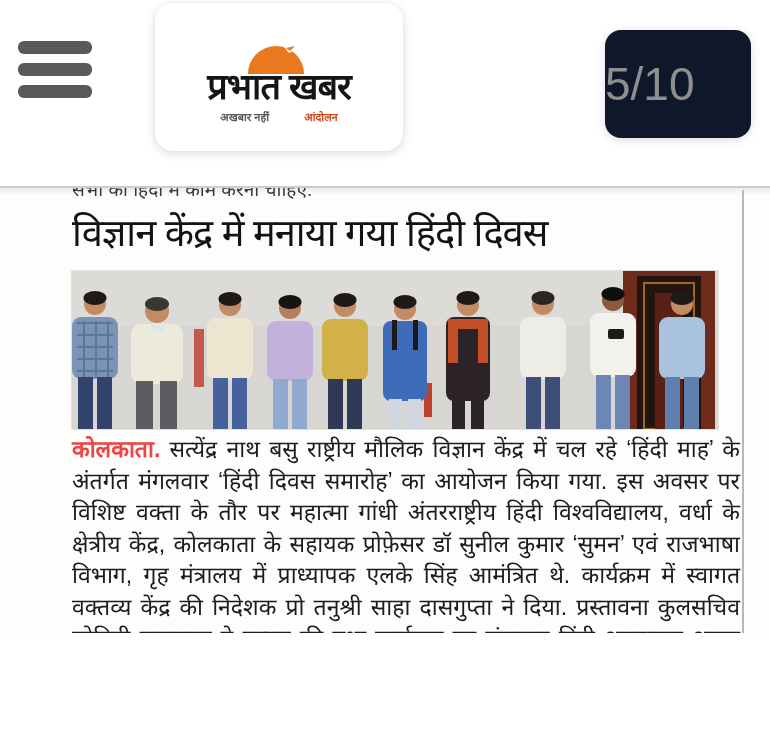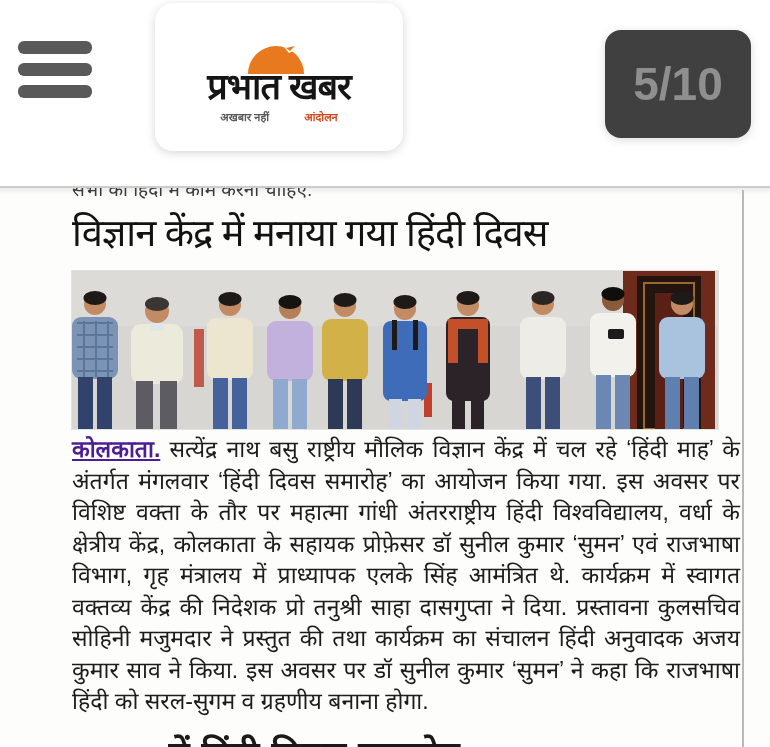--- a/index.html
+++ b/index.html
@@ -1,60 +1,60 @@
 <!DOCTYPE html>
 <html><head>
 <meta charset="utf-8">
 <style>
   * { margin:0; padding:0; box-sizing:border-box; }
   html,body { width:770px; height:747px; overflow:hidden; background:#ffffff;
               font-family:"Liberation Sans","DejaVu Sans",sans-serif; }
-  .app { position:relative; width:770px; height:747px; background:#ffffff; overflow:hidden; }
+  .app { position:relative; width:770px; height:633px; background:#ffffff; overflow:hidden; }
 
   
   .menu-btn { position:absolute; left:18px; top:41px; width:74px; height:62px; cursor:pointer; }
   .menu-btn .bar { position:absolute; left:0; width:74px; height:13px; border-radius:6px; background:#595959; }
   .bar.b1{top:0;} .bar.b2{top:22px;} .bar.b3{top:44px;}
 
   .logo-card { position:absolute; left:155px; top:3px; width:248px; height:148px;
                background:#ffffff; border-radius:18px;
                box-shadow:0 2px 10px rgba(0,0,0,.16);
                display:flex; flex-direction:column; align-items:center; justify-content:center; }
   .logo-sun { margin-bottom:-8px; }
   .logo-name { font-size:36px; font-weight:800; color:#151515; letter-spacing:-1px; line-height:1.05; }
   .logo-tagline { font-size:11px; font-weight:700; margin-top:3px; }
   .logo-tagline .t1 { color:#5a5a5a; }
   .logo-tagline .t2 { color:#d4491e;margin-left:32px; }
 
   .page-badge { position:absolute; left:605px; top:30px; width:146px; height:108px;
-                background:#404040; border-radius:16px;
+                background:#0f172a; border-radius:16px;
                 box-shadow:0 2px 10px rgba(0,0,0,.14);
-                display:flex; align-items:center; justify-content:center;
-                font-size:46px; font-weight:700; color:#8f8f8f; }
+                display:flex; align-items:center; 
+                font-size:46px; font-weight:400; color:#8f8f8f; }
 
   
   .paper { position:absolute; left:0; top:186px; width:770px; height:561px; background:#fdfdfc; }
   .paper-topline { position:absolute; left:0; top:0; width:770px; height:2px; background:#cccccc; }
   .paper-topshadow { position:absolute; left:0; top:2px; width:770px; height:7px;
                      background:linear-gradient(to bottom, rgba(0,0,0,.07), rgba(0,0,0,0)); }
   .col-rule { position:absolute; left:742px; top:4px; width:2px; height:557px; background:#b8b8b8; }
 
   .clip-line { position:absolute; left:72px; top:2px; width:350px; height:17px; overflow:hidden; }
   .clip-line .inner { font-size:19px; line-height:25px; color:#3a3a3a; margin-top:-11px; white-space:nowrap; }
 
   .headline { position:absolute; left:72px; top:24px; width:640px;
               font-size:38px; line-height:46px; font-weight:400; color:#121212; letter-spacing:-1px; }
 
   .photo-wrap { position:absolute; left:71px; top:84px; width:648px; height:160px;
                 background:#ffffff; border:1px solid #e2e2e0; }
   .photo-wrap svg { display:block; }
 
   .body-text { position:absolute; left:72px; top:248px; width:668px; height:292px;
                font-size:23px; line-height:31.5px; color:#1c1c1c; text-align:justify; }
-  .body-text .lead { font-weight:800; color:#4c1d95;text-decoration:underline; }
+  .body-text .lead { font-weight:800; color:#ef4444; }
 
   .next-frag { position:absolute; left:168px; top:540px; width:400px; height:21px; overflow:hidden; }
   .next-frag .inner { font-size:36px; line-height:46px; font-weight:800; color:#1a1a1a;
                       margin-top:6px; white-space:nowrap; letter-spacing:1px; }
 </style>
 </head>
 <body>
 
 <div class="app">
 

